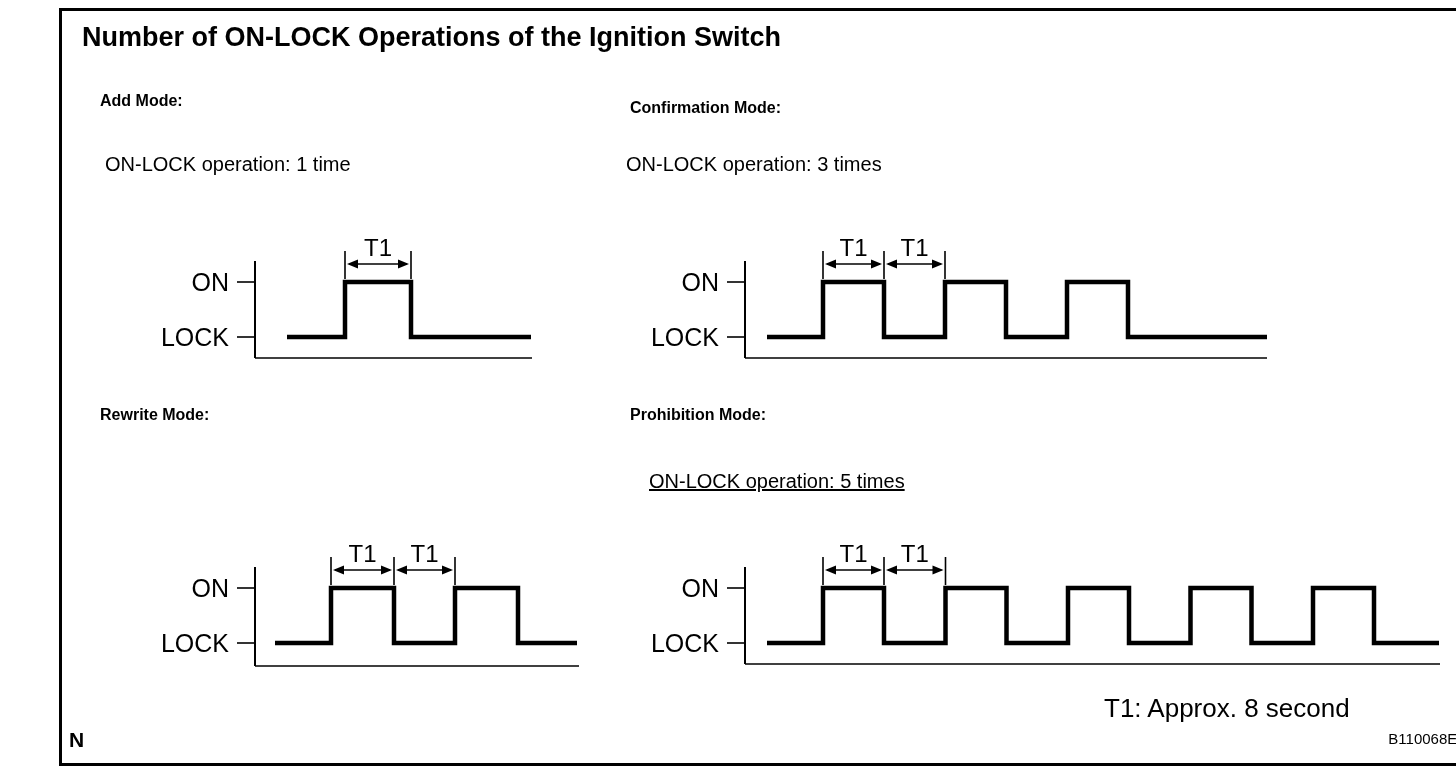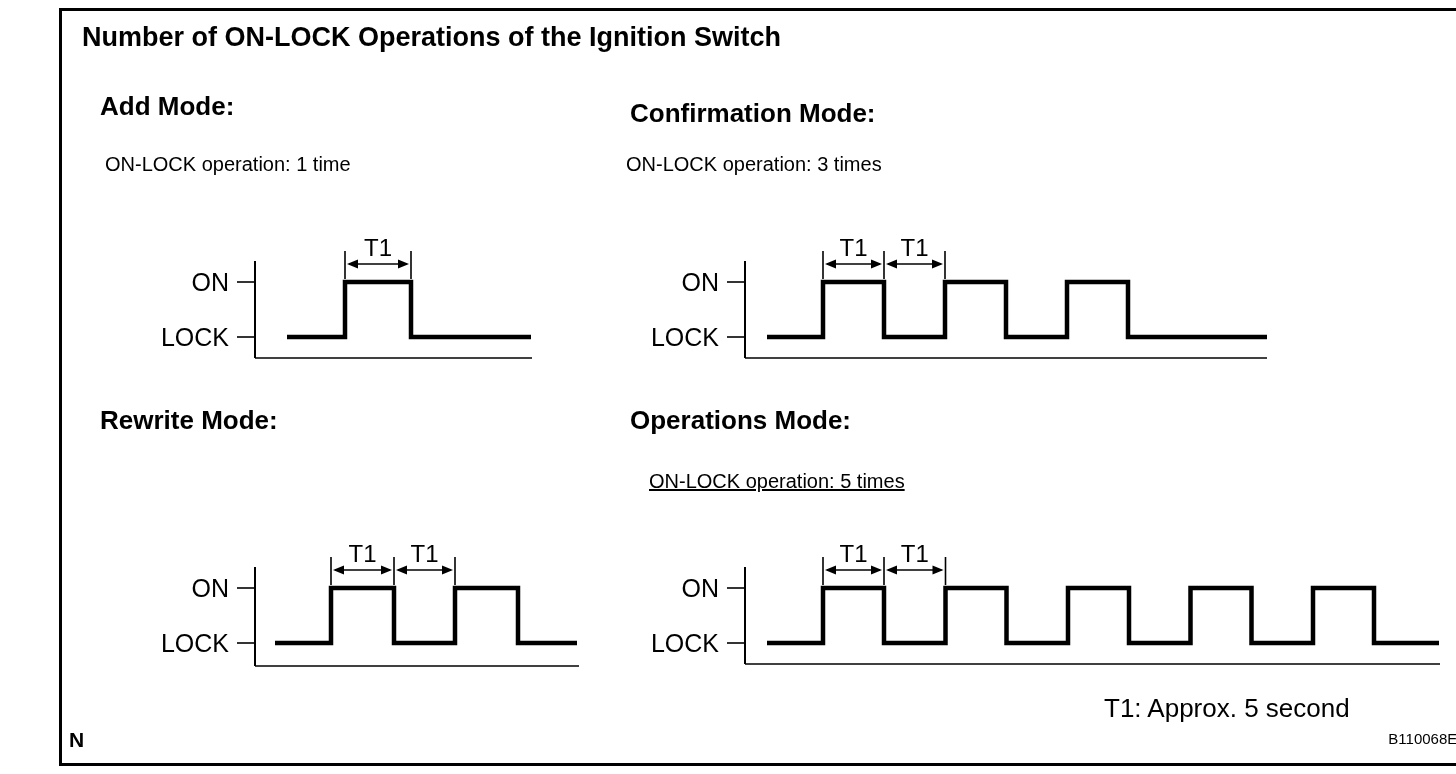--- a/index.html
+++ b/index.html
@@ -23,21 +23,21 @@
   .main-title {
     position: absolute;
     left: 35px; top: 24px;
     font-size: 27px;
     font-weight: bold;
     line-height: 1;
     white-space: nowrap;
   }
   .mode-title {
     position: absolute;
-    font-size: 26px;
+    font-size: 16px;
     font-weight: bold;
     line-height: 1;
     white-space: nowrap;
   }
   .mode-sub {
     position: absolute;
     font-size: 20px;
     line-height: 1;
     white-space: nowrap;
   }
@@ -81,21 +81,21 @@
   <div class="main-title">Number of ON-LOCK Operations of the Ignition Switch</div>
 
   <div class="mode-title" style="left:53px; top:93px;">Add Mode:</div>
   <div class="mode-sub" style="left:58px; top:154px;">ON-LOCK operation: 1 time</div>
 
   <div class="mode-title" style="left:583px; top:100px;">Confirmation Mode:</div>
   <div class="mode-sub" style="left:579px; top:154px;">ON-LOCK operation: 3 times</div>
 
   <div class="mode-title" style="left:53px; top:407px;">Rewrite Mode:</div>
 
-  <div class="mode-title" style="left:583px; top:407px;">Operations Mode:</div>
+  <div class="mode-title" style="left:583px; top:407px;">Prohibition Mode:</div>
   <div class="mode-sub" style="left:602px; top:471px;text-decoration:underline;">ON-LOCK operation: 5 times</div>
 
   <svg id="waveform-layer" width="1456" height="774" viewBox="0 0 1456 774">
       <g>
         <line x1="208" y1="261" x2="208" y2="358" class="ax"></line>
         <line x1="208" y1="358" x2="485" y2="358" class="ax thin"></line>
         <line x1="190" y1="282" x2="208" y2="282" class="tick"></line>
         <line x1="190" y1="337" x2="208" y2="337" class="tick"></line>
         <text x="182" y="291" text-anchor="end" class="lvl">ON</text>
         <text x="182" y="346" text-anchor="end" class="lvl">LOCK</text>
@@ -162,16 +162,16 @@
         <polygon points="778,570 789,565.5 789,574.5" class="fillb"></polygon>
         <polygon points="835,570 824,565.5 824,574.5" class="fillb"></polygon>
         <text x="806.5" y="562" text-anchor="middle" class="t1">T1</text>
         <line x1="841" y1="570" x2="894.5" y2="570" class="tick"></line>
         <polygon points="839,570 850,565.5 850,574.5" class="fillb"></polygon>
         <polygon points="896.5,570 885.5,565.5 885.5,574.5" class="fillb"></polygon>
         <text x="867.75" y="562" text-anchor="middle" class="t1">T1</text>
       </g>
     </svg>
 
-  <div class="footnote">T1: Approx. 5 second</div>
+  <div class="footnote">T1: Approx. 8 second</div>
   <div class="fig-code">B110068E02</div>
   <div class="corner-n">N</div>
 </div>
 
 </body></html>

